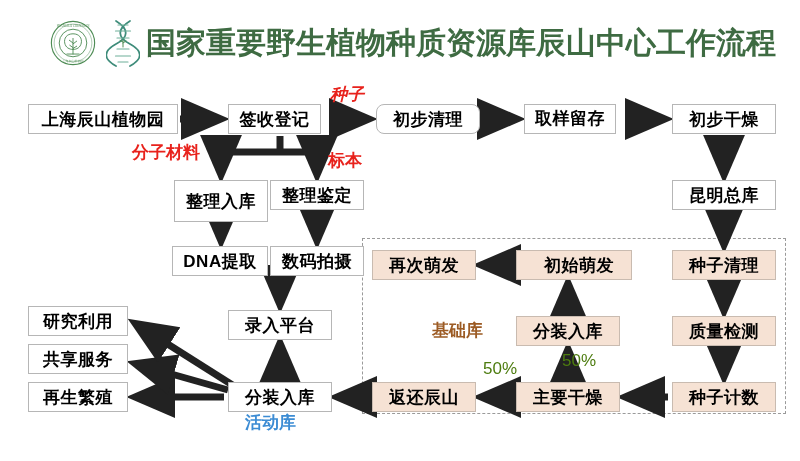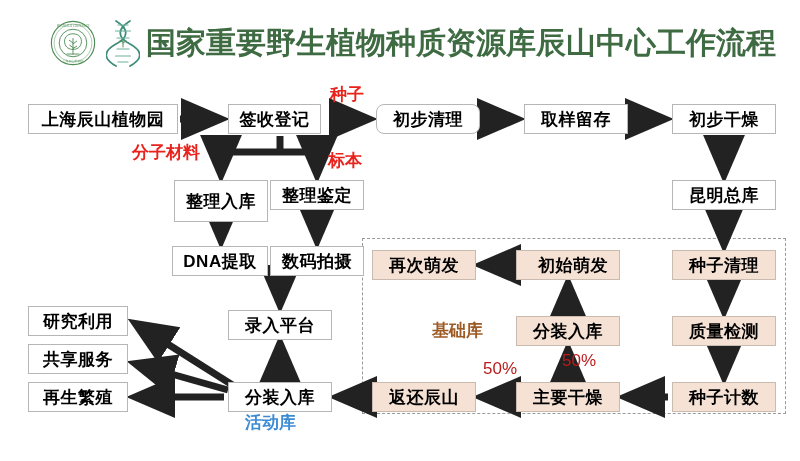--- a/index.html
+++ b/index.html
@@ -78,21 +78,21 @@
   
   .label {
     position: absolute;
     font-weight: bold;
     white-space: nowrap;
     line-height: 1;
   }
   .label.red   { color: #E8221C; font-size: 17px; }
   .label.blue  { color: #3C8CD4; font-size: 17px; }
   .label.brown { color: #9C5B24; font-size: 17px; }
-  .label.pct   { color: #b91c1c; font-size: 17px; font-weight: normal; }
+  .label.pct   { color: #4d7c0f; font-size: 17px; font-weight: normal; }
 
   
   #arrows {
     position: absolute;
     left: 0; top: 0;
     width: 800px; height: 461px;
     pointer-events: none;
   }
 </style>
 </head>
@@ -177,49 +177,49 @@
 
     <g stroke="#222222" stroke-width="7" fill="none">
       <line x1="280" y1="136" x2="280" y2="152"></line>
       <line x1="221" y1="152" x2="317" y2="152"></line>
     </g>
   </svg>
 
   <div class="node" style="left:28px;  top:104px; width:150px; height:30px;">上海辰山植物园</div>
   <div class="node" style="left:228px; top:104px; width:93px; height:30px;">签收登记</div>
   <div class="node" style="left:376px; top:104px; width:104px; height:30px;border-radius:8px;">初步清理</div>
-  <div class="node" style="left:524px; top:104px; width:104px; height:30px;">取样留存</div>
+  <div class="node" style="left:524px; top:104px; width:92px; height:30px;font-family:Liberation Mono, monospace;">取样留存</div>
   <div class="node" style="left:672px; top:104px; width:104px; height:30px;">初步干燥</div>
 
   <div class="node" style="left:174px; top:180px; width:94px;  height:42px;">整理入库</div>
   <div class="node" style="left:270px; top:180px; width:94px;  height:30px;">整理鉴定</div>
 
   <div class="node" style="left:172px; top:246px; width:96px;  height:30px;">DNA提取</div>
   <div class="node" style="left:270px; top:246px; width:94px;  height:30px;">数码拍摄</div>
 
   <div class="node" style="left:672px; top:180px; width:104px; height:30px;">昆明总库</div>
 
   <div class="node" style="left:228px; top:310px; width:104px; height:30px;">录入平台</div>
   <div class="node" style="left:28px;  top:306px; width:100px; height:30px;">研究利用</div>
   <div class="node" style="left:28px;  top:344px; width:100px; height:30px;">共享服务</div>
   <div class="node" style="left:28px;  top:382px; width:100px; height:30px;">再生繁殖</div>
   <div class="node" style="left:228px; top:382px; width:104px; height:30px;">分装入库</div>
 
   <div class="node peach" style="left:372px; top:250px; width:104px; height:30px;">再次萌发</div>
-  <div class="node peach" style="left:516px; top:250px; width:104px; height:30px;padding-left:10px;">初始萌发</div>
+  <div class="node peach" style="left:516px; top:250px; width:116px; height:30px;padding-left:10px;">初始萌发</div>
   <div class="node peach" style="left:672px; top:250px; width:104px; height:30px;">种子清理</div>
 
   <div class="node peach" style="left:516px; top:316px; width:104px; height:30px;">分装入库</div>
   <div class="node peach" style="left:672px; top:316px; width:104px; height:30px;">质量检测</div>
 
   <div class="node peach" style="left:372px; top:382px; width:104px; height:30px;">返还辰山</div>
   <div class="node peach" style="left:516px; top:382px; width:104px; height:30px;">主要干燥</div>
   <div class="node peach" style="left:672px; top:382px; width:104px; height:30px;">种子计数</div>
 
-  <div class="label red" style="left:330px; top:86px;">种子</div>
+  <div class="label red" style="left:330px; top:86px;font-style:italic;">种子</div>
   <div class="label red" style="left:132px; top:144px;">分子材料</div>
   <div class="label red" style="left:328px; top:152px;">标本</div>
   <div class="label blue" style="left:245px; top:414px;">活动库</div>
   <div class="label brown" style="left:432px; top:322px;">基础库</div>
   <div class="label pct" style="left:483px; top:360px;">50%</div>
   <div class="label pct" style="left:562px; top:352px;">50%</div>
 
 </div>
 
 </body></html>

